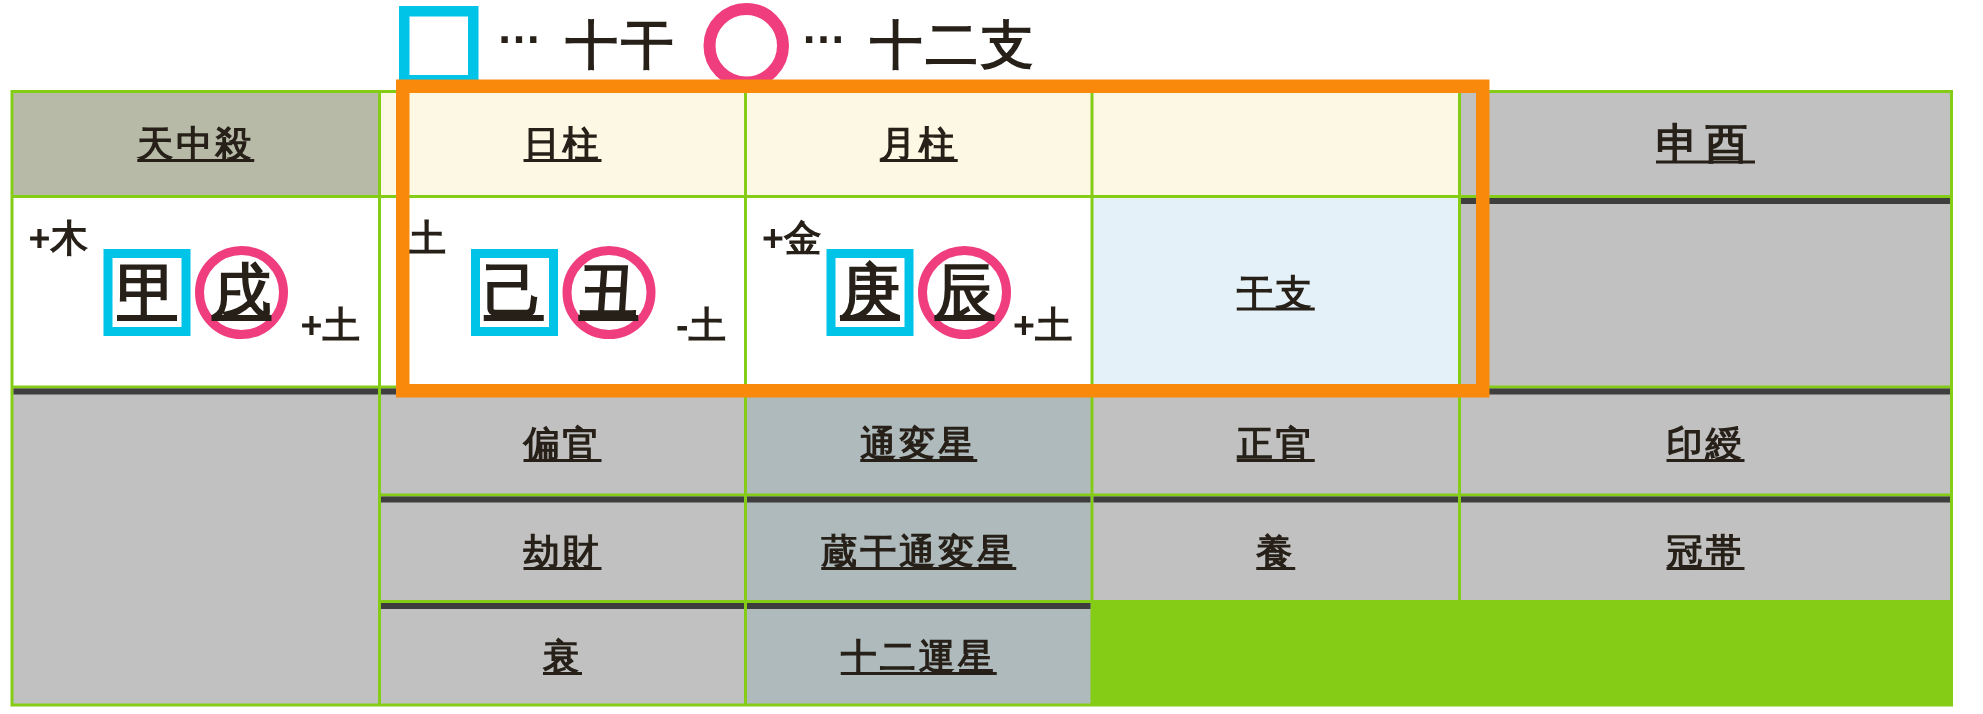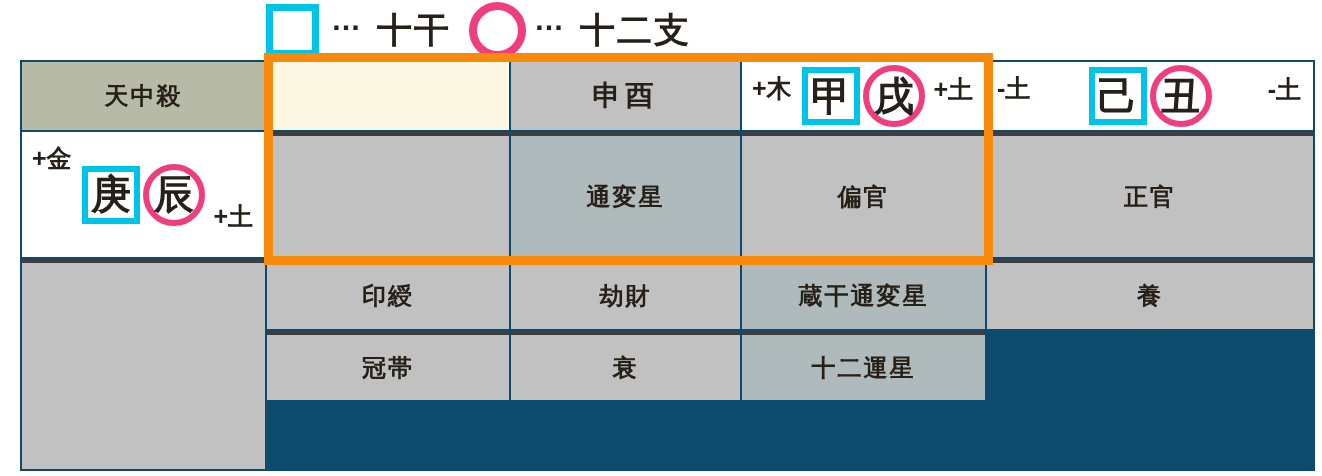--- a/index.html
+++ b/index.html
@@ -50,28 +50,29 @@
     font-size: 35px;
     font-weight: bold;
     letter-spacing: 2px;
     color: #262019;
   }
   .legend-gap { width: 18px; }
 
   
   .tbl {
     position: absolute;
-    left: 20px;
+    left: 7px;
     top: 60px;
     display: grid;
     grid-template-columns: 243px 242px 229px 243px 326px;
     grid-template-rows: 68px 125px 70px 69px 67px;
     gap: 2px;
     padding: 2px;
-    background: #0c4a6e;
+    background: #84cc16;
+    text-decoration: underline;
   }
   .cell {
     display: flex;
     align-items: center;
     justify-content: center;
     font-size: 24px;
     font-weight: 600;
     letter-spacing: 2px;
   }
   .olive  { background: #B7BAA7; }
@@ -143,20 +144,22 @@
     <span class="legend-label">十干</span>
     <span class="legend-gap"></span>
     <span class="legend-circle"></span>
     <span class="legend-dots">…</span>
     <span class="legend-label">十二支</span>
   </div>
 
   <div class="tbl">
 
     <div class="cell olive">天中殺</div>
+    <div class="cell cream">日柱</div>
+    <div class="cell cream">月柱</div>
     <div class="cell cream"></div>
 
     <div class="cell silver big-kanji">申酉</div>
 
     <div class="cell pillar">
       <span class="sign sign-tl">+木</span>
       <span class="stem-box">甲</span>
       <span class="branch-circle">戌</span>
       <span class="sign sign-br">+土</span>
     </div>
@@ -168,26 +171,27 @@
       <span class="sign sign-br">-土</span>
     </div>
 
     <div class="cell pillar">
       <span class="sign sign-tl">+金</span>
       <span class="stem-box">庚</span>
       <span class="branch-circle">辰</span>
       <span class="sign sign-br">+土</span>
     </div>
 
+    <div class="cell lblue">干支</div>
 
     <div class="cell silver merge tsep"></div>
 
     <div class="cell silver tsep"></div>
+    <div class="cell silver tsep">偏官</div>
     <div class="cell bgray tsep">通変星</div>
-    <div class="cell silver tsep">偏官</div>
 
     <div class="cell silver tsep">正官</div>
     <div class="cell silver tsep">印綬</div>
     <div class="cell silver tsep">劫財</div>
     <div class="cell bgray tsep">蔵干通変星</div>
 
     <div class="cell silver tsep">養</div>
     <div class="cell silver tsep">冠帯</div>
     <div class="cell silver tsep">衰</div>
     <div class="cell bgray tsep">十二運星</div>

